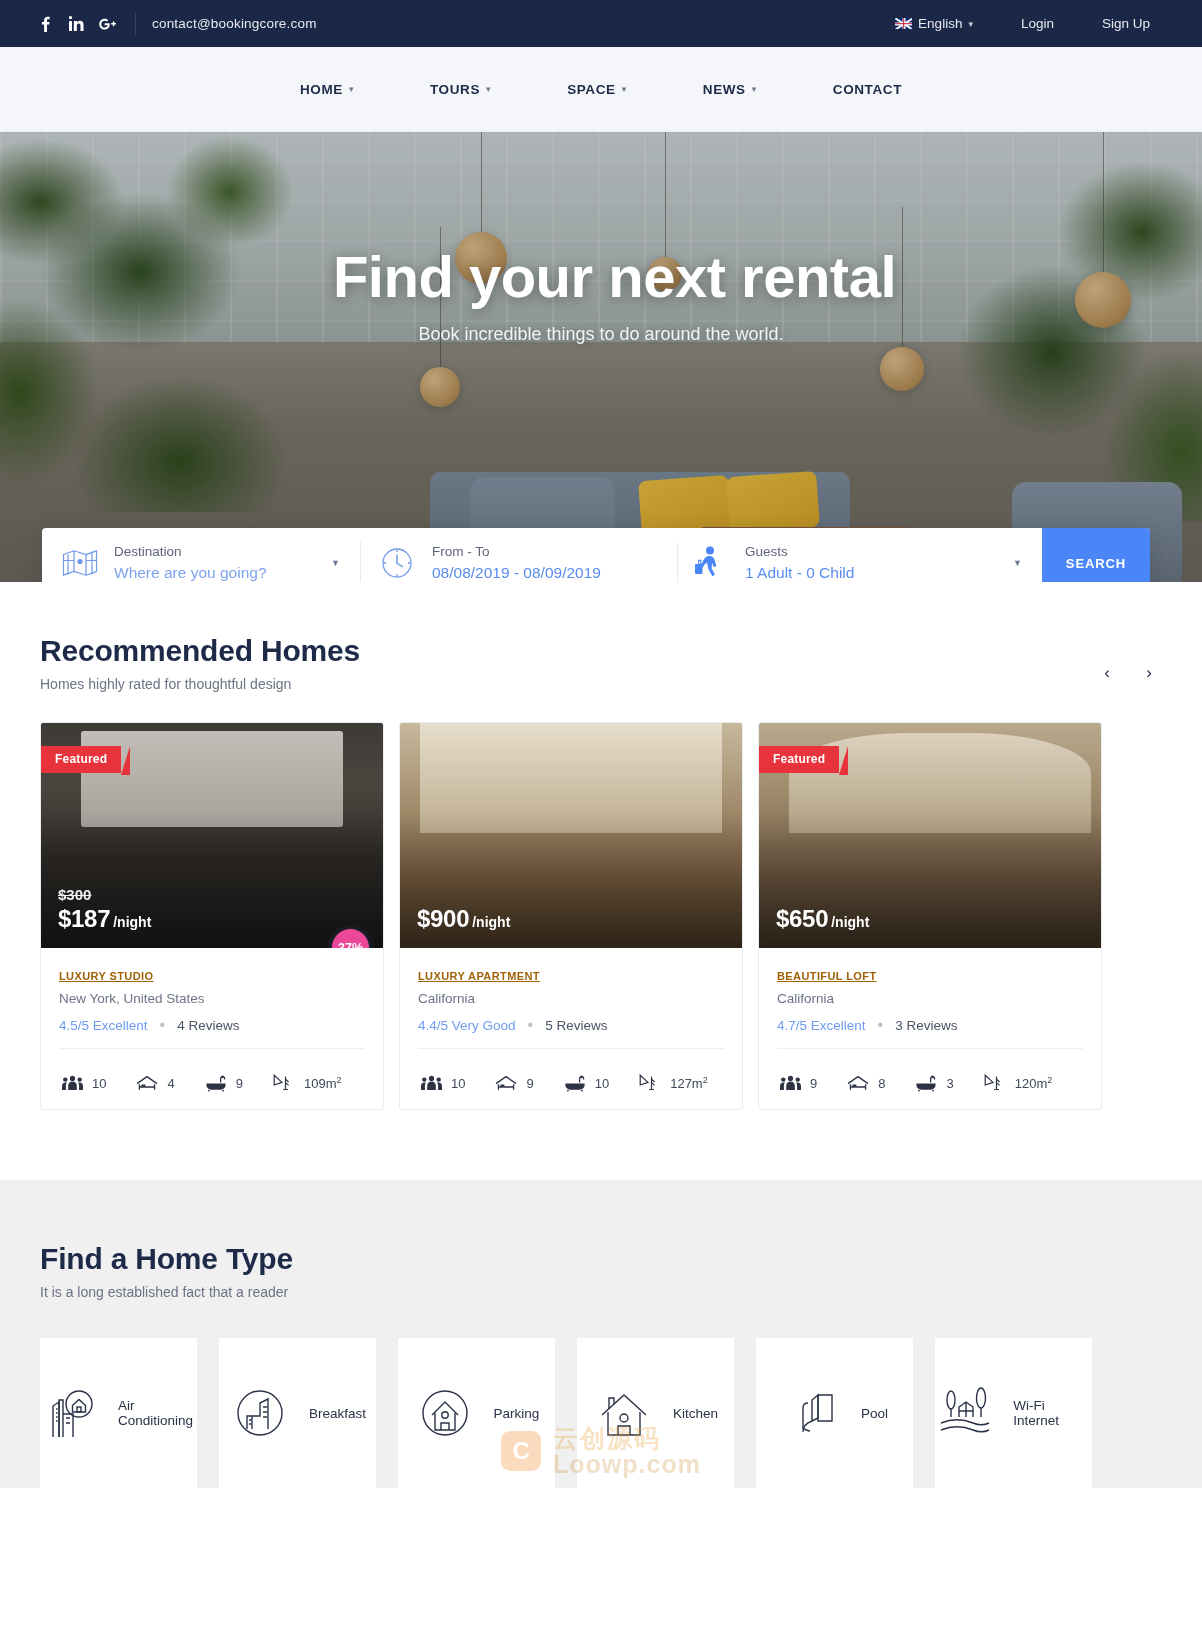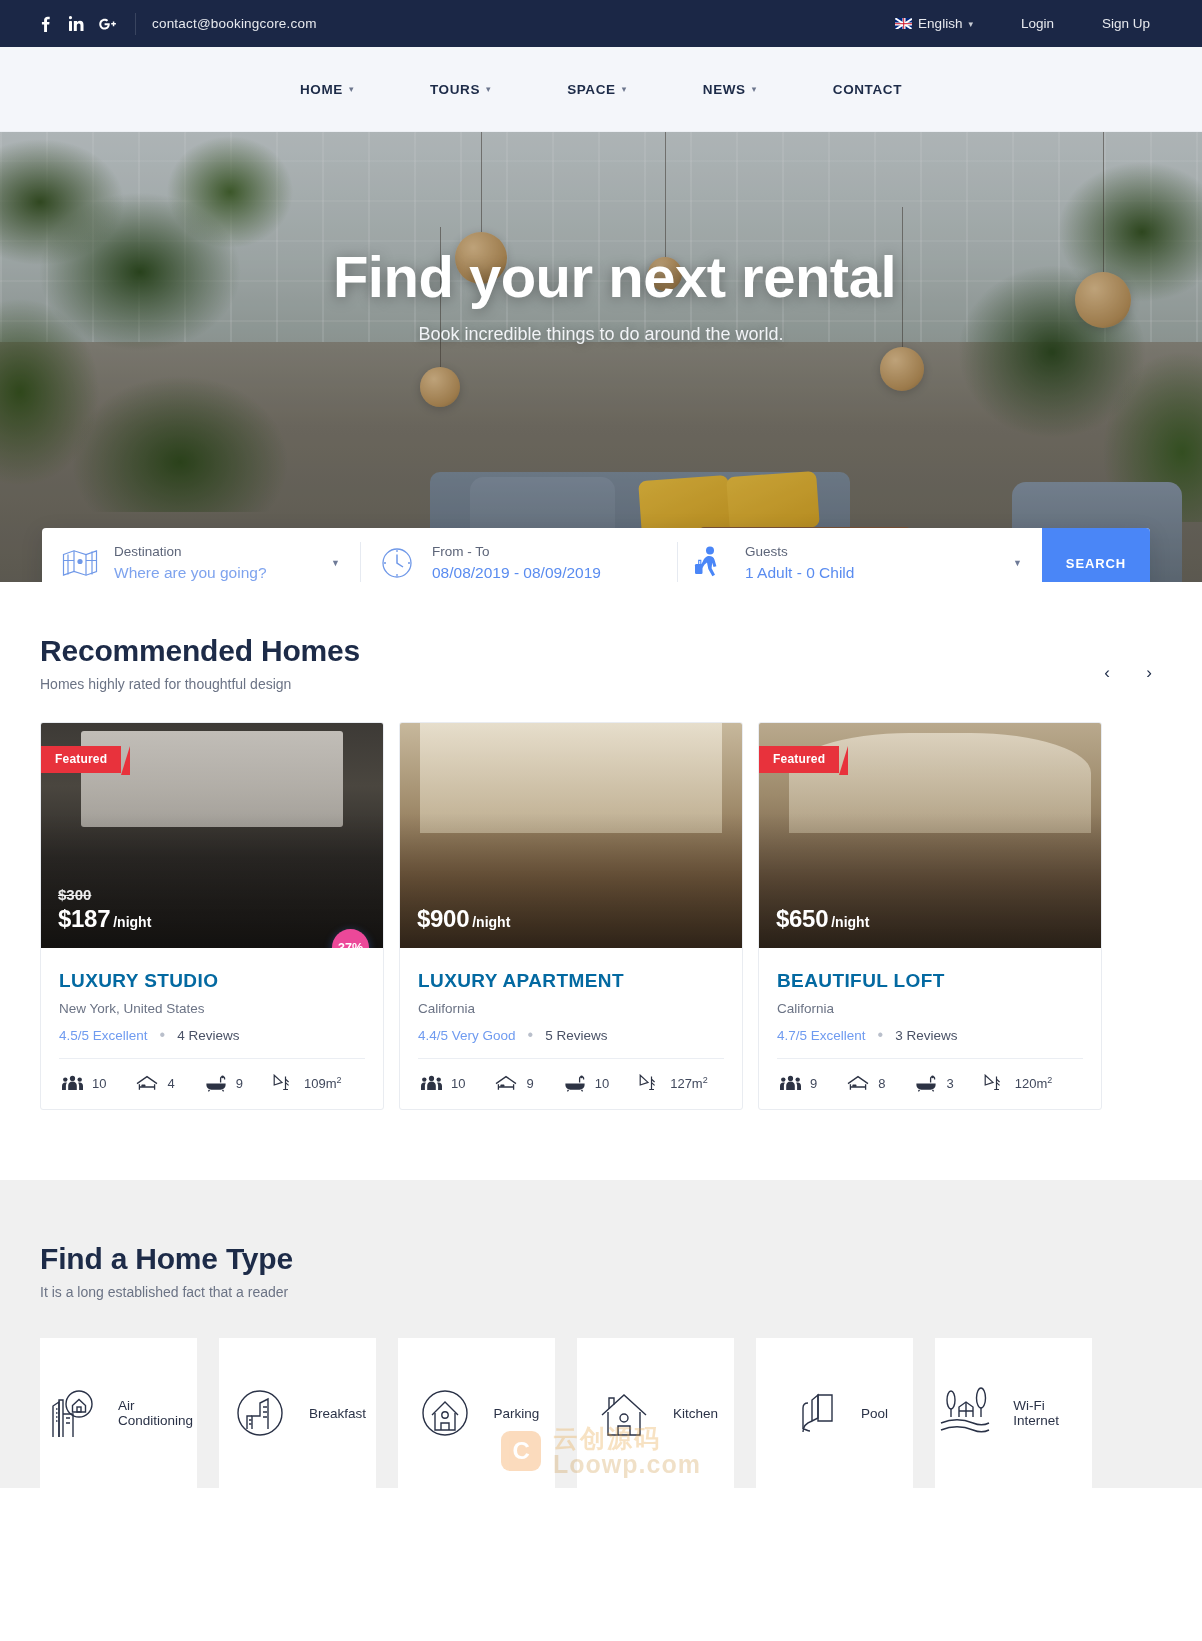--- a/index.html
+++ b/index.html
@@ -224,30 +224,30 @@
   .price-unit { font-size: 14px; font-weight: 600; margin-left: 3px; }
   .discount {
     position: absolute; right: 14px; bottom: -18px; z-index: 5;
     width: 37px; height: 37px; border-radius: 50%; background: #ec4899;
     color: #fff; font-size: 12.5px; font-weight: 700;
     display: flex; align-items: center; justify-content: center;
     box-shadow: 0 2px 8px rgba(74,134,247,.4);
   }
 
   .card-body { padding: 22px 18px 0 18px; }
-  .card-title { font-size: 19px; font-weight: 600; letter-spacing: .4px; color: #0369a1; }
+  .card-title { font-size: 11px; font-weight: 600; letter-spacing: .4px; color: #a16207; text-decoration: underline; }
   .card-loc { margin-top: 9px; font-size: 13.5px; color: #6b7385; }
   .card-rating { margin-top: 11px; font-size: 13.5px; display: flex; align-items: center; }
   .rate-score { color: #6f9bf0; }
   .rate-dot { color: #b9bfcb; margin: 0 12px; font-size: 16px; line-height: 1; }
   .rate-reviews { color: #4d5costume; color: #4a5266; }
 
   .amen {
     margin: 15px 0 0 0; border-top: 1px solid #ebeef3;
-    display: flex; align-items: center; padding: 14px 2px 16px 2px; gap: 0;
+    display: flex; align-items: center; padding: 24px 2px 16px 2px; gap: 0;
   }
   .amen-item { display: flex; align-items: center; gap: 9px; font-size: 13px; color: #40485c; }
   .amen-item + .amen-item { margin-left: 30px; }
   .amen-ico { width: 22px; height: 20px; display:flex; align-items:center; justify-content:center; flex:none;}
   .amen-ico svg { display:block; }
   sup { font-size: 9px; }
 
   
   .section-gray { background: #f0f0f0; padding: 62px 40px 0 40px; position: relative; }
   .types { display: flex; gap: 22px; margin-top: 38px; }

